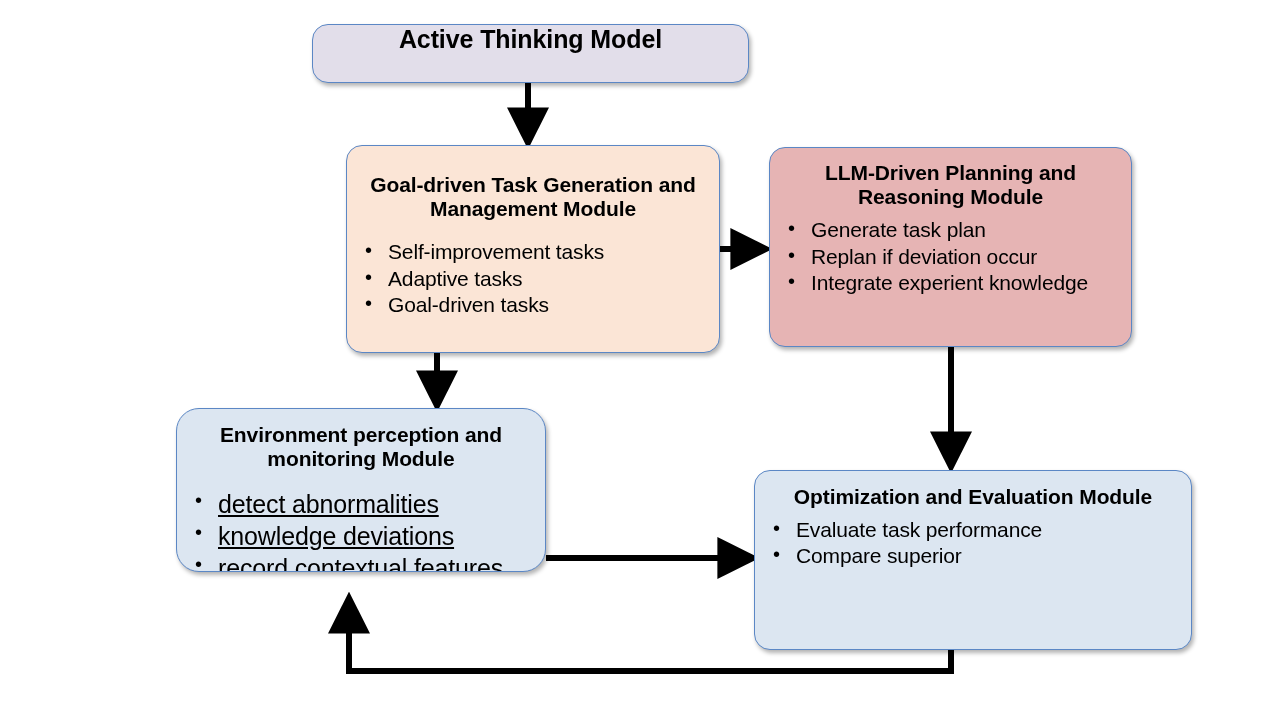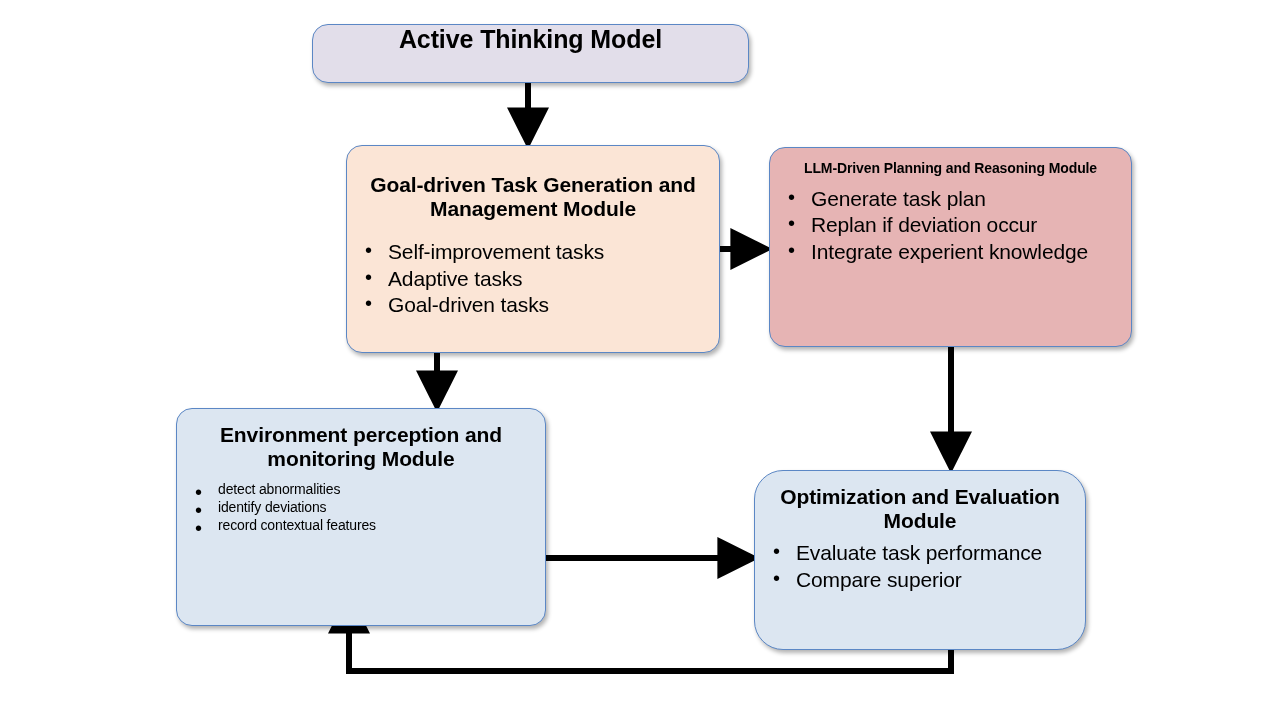--- a/index.html
+++ b/index.html
@@ -85,38 +85,38 @@
   }
   #node-goal-driven .node-title { font-size: 21px; }
   #node-goal-driven .node-list { font-size: 21px; margin-top: 19px; }
 
   #node-llm-planning {
     left: 769px; top: 147px;
     width: 363px; height: 200px;
     background: #E6B4B4;
     padding: 13px 8px 0 8px;
   }
-  #node-llm-planning .node-title { font-size: 14px; }
+  #node-llm-planning .node-title { font-size: 21px; }
   #node-llm-planning .node-list { font-size: 21px; margin-top: 9px; }
 
   #node-environment-perception {
     left: 176px; top: 408px;
-    width: 370px; height: 218px;
+    width: 370px; height: 164px;
     background: #DCE6F1;
     padding: 14px 8px 0 8px;
+    border-radius: 23px;
   }
   #node-environment-perception .node-title { font-size: 21px; }
-  #node-environment-perception .node-list { font-size: 14px; margin-top: 11px; }
+  #node-environment-perception .node-list { font-size: 25px; margin-top: 19px; text-decoration: underline; }
 
   #node-optimization-evaluation {
     left: 754px; top: 470px;
-    width: 332px; height: 180px;
+    width: 438px; height: 180px;
     background: #DCE6F1;
     padding: 14px 8px 0 8px;
-    border-radius: 29px;
   }
   #node-optimization-evaluation .node-title { font-size: 21px; }
   #node-optimization-evaluation .node-list { font-size: 21px; margin-top: 8px; }
 </style>
 </head>
 <body>
 
 <div id="canvas">
 
   <svg class="connectors" viewBox="0 0 1280 720">
@@ -170,21 +170,21 @@
       <li>Generate task plan</li>
       <li>Replan if deviation occur</li>
       <li>Integrate experient knowledge</li>
     </ul>
   </div>
 
   <div class="node" id="node-environment-perception">
     <div class="node-title">Environment perception and monitoring Module</div>
     <ul class="node-list">
       <li>detect abnormalities</li>
-      <li>identify deviations</li>
+      <li>knowledge deviations</li>
       <li>record contextual features</li>
     </ul>
   </div>
 
   <div class="node" id="node-optimization-evaluation">
     <div class="node-title">Optimization and Evaluation Module</div>
     <ul class="node-list">
       <li>Evaluate task performance</li>
       <li>Compare superior</li>
     </ul>

